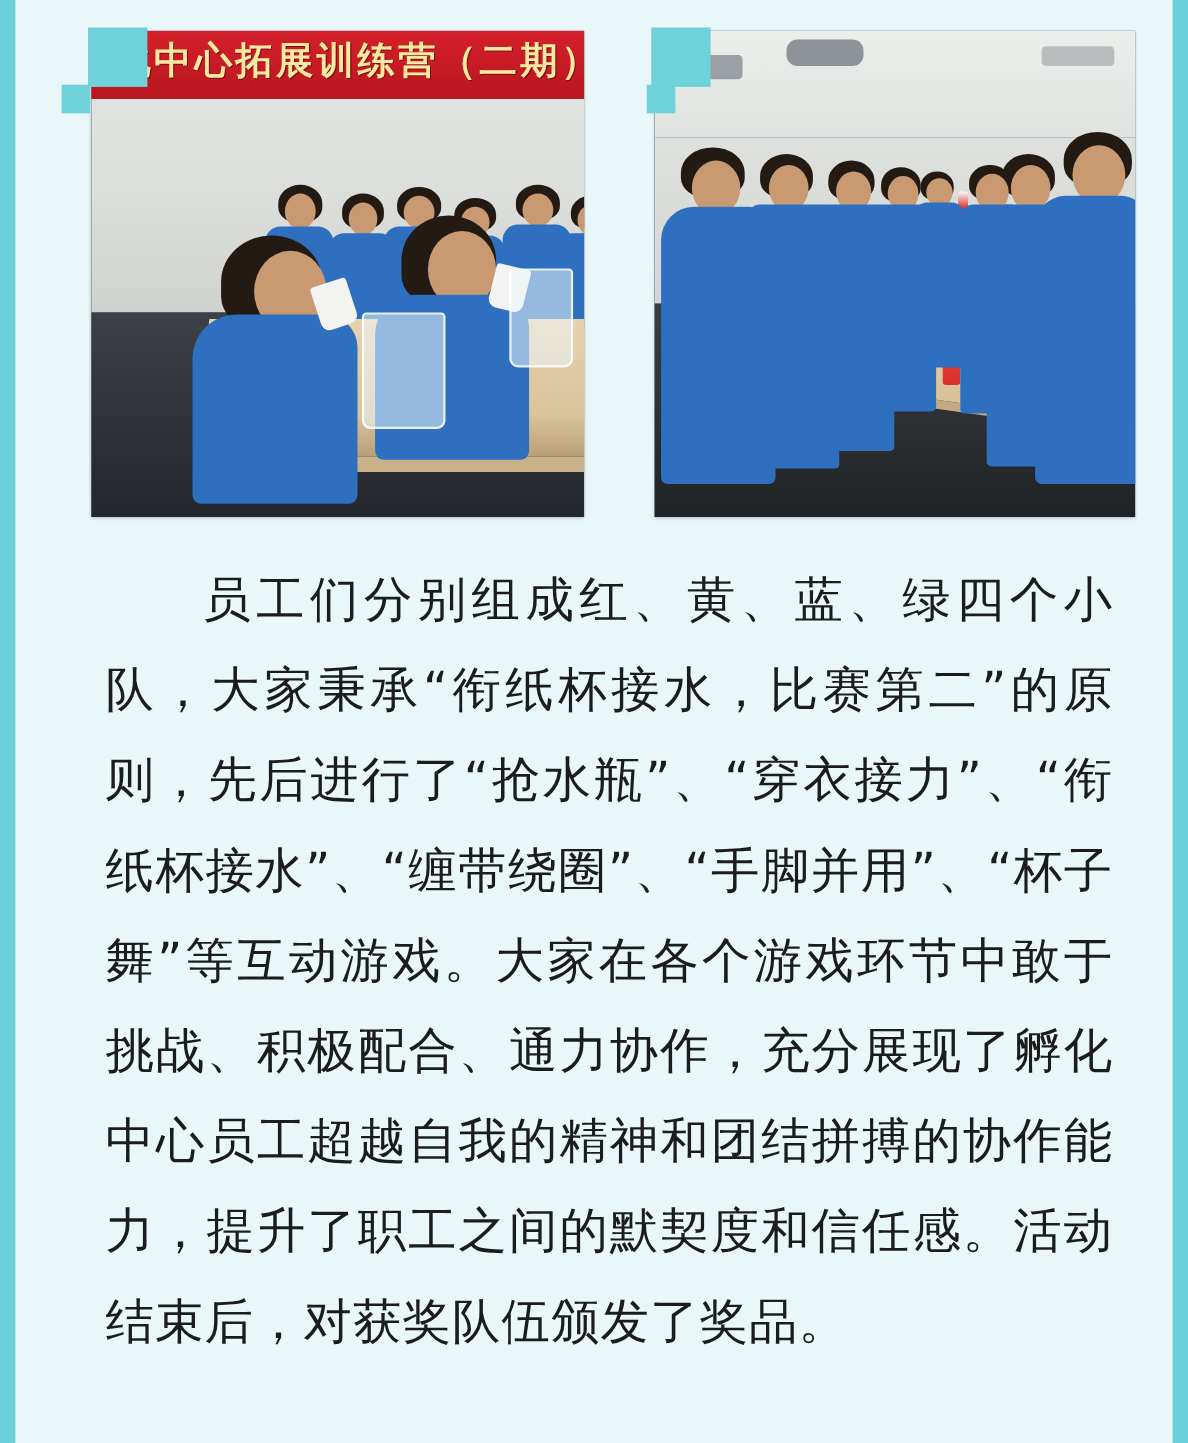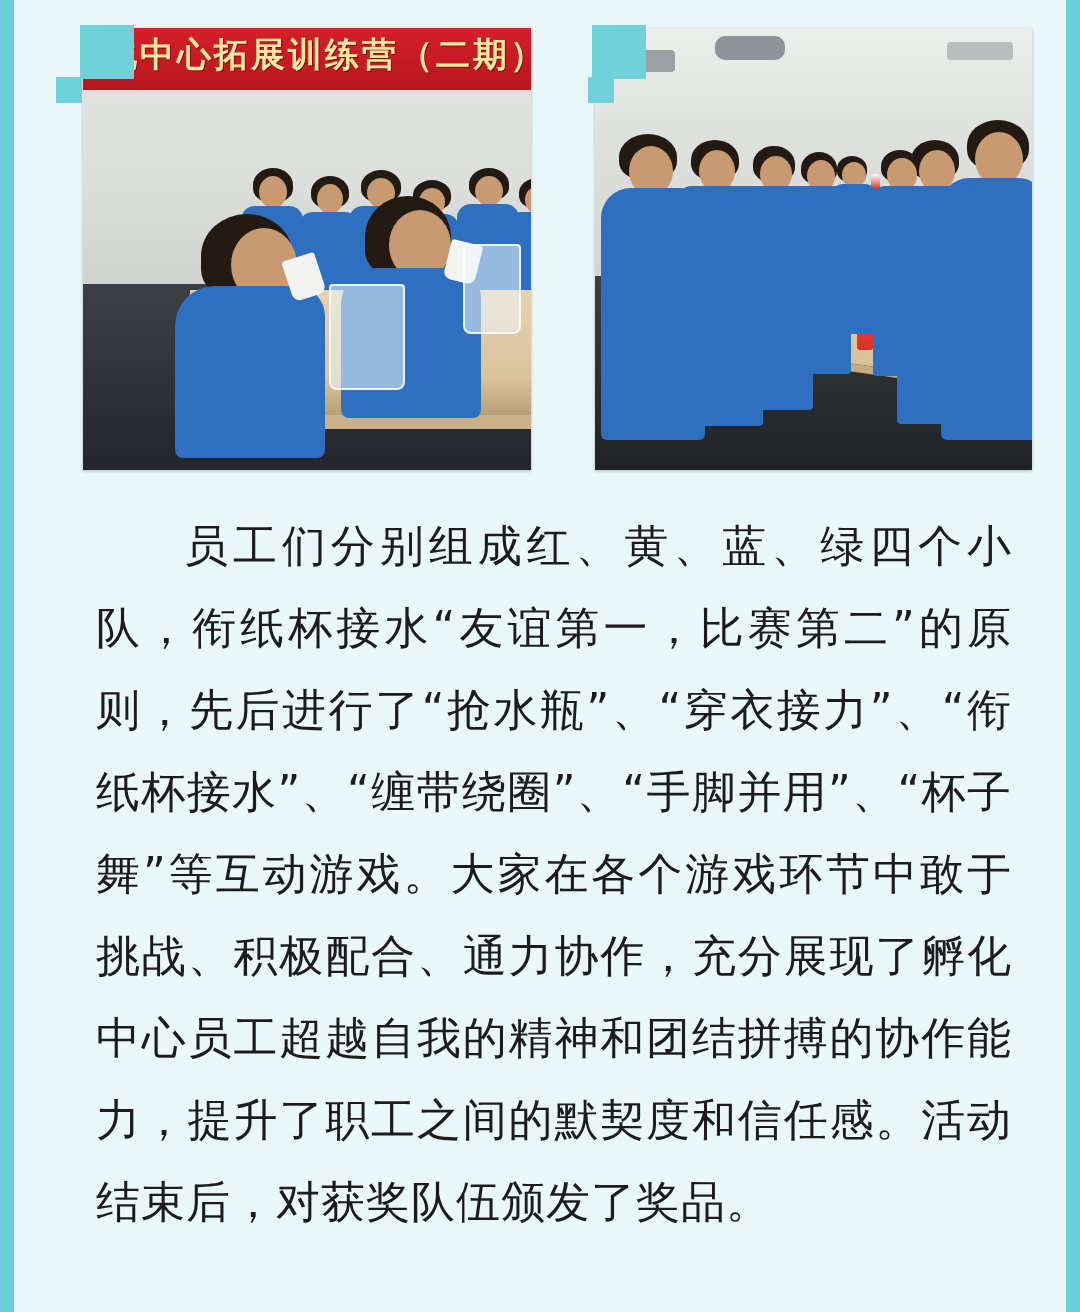--- a/index.html
+++ b/index.html
@@ -285,17 +285,17 @@
         <div class="r-person" style="left:278px; top:158px; width:58px; height:190px;"></div>
       </div>
 
       <div class="deco-sq deco-a"></div>
       <div class="deco-sq deco-b"></div>
       <div class="deco-sq deco-c"></div>
       <div class="deco-sq deco-d"></div>
     </div>
 
     <div class="article">
-      <p>员工们分别组成红、黄、蓝、绿四个小队，衔纸杯接水“友谊第一，比赛第二”的原则，先后进行了“抢水瓶”、“穿衣接力”、“衔纸杯接水”、“缠带绕圈”、“手脚并用”、“杯子舞”等互动游戏。大家在各个游戏环节中敢于挑战、积极配合、通力协作，充分展现了孵化中心员工超越自我的精神和团结拼搏的协作能力，提升了职工之间的默契度和信任感。活动结束后，对获奖队伍颁发了奖品。</p>
+      <p>员工们分别组成红、黄、蓝、绿四个小队，大家秉承“衔纸杯接水，比赛第二”的原则，先后进行了“抢水瓶”、“穿衣接力”、“衔纸杯接水”、“缠带绕圈”、“手脚并用”、“杯子舞”等互动游戏。大家在各个游戏环节中敢于挑战、积极配合、通力协作，充分展现了孵化中心员工超越自我的精神和团结拼搏的协作能力，提升了职工之间的默契度和信任感。活动结束后，对获奖队伍颁发了奖品。</p>
     </div>
 
   </div>
 </div>
 
 </body></html>

